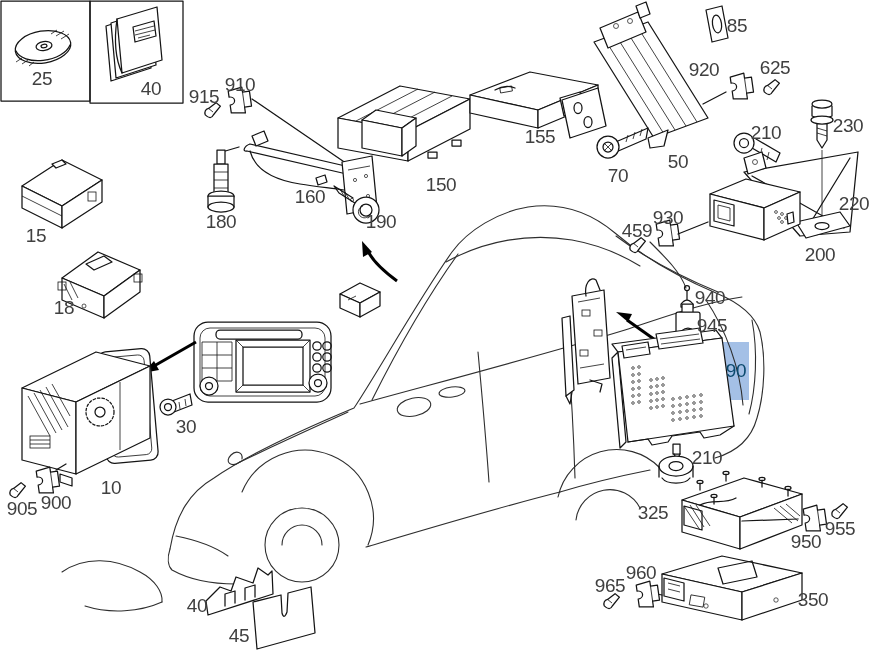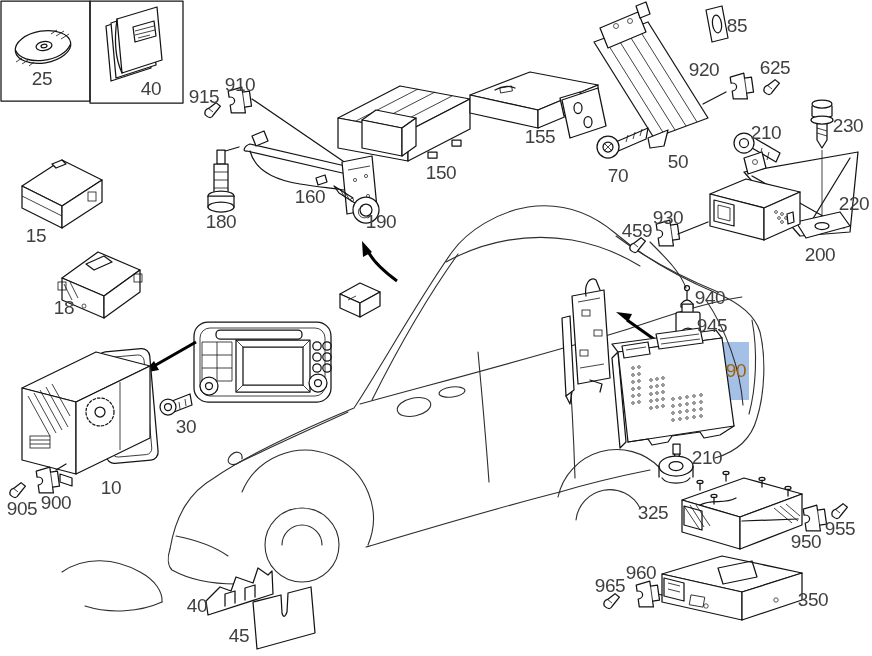--- a/index.html
+++ b/index.html
@@ -2,21 +2,21 @@
 <html><head>
 <meta charset="utf-8">
 <style>
   html,body{margin:0;padding:0;background:#fff;}
   body{width:872px;height:656px;font-family:"Liberation Sans",sans-serif;}
   #stage{position:relative;width:872px;height:656px;overflow:hidden;background:#fff;}
   #hl-box{position:absolute;left:722px;top:342px;width:27px;height:58px;background:#a4c0e6;}
   svg.canvas{position:absolute;left:0;top:0;}
   .lbl{position:absolute;transform:translate(-50%,-50%);font-size:19px;line-height:1;
        color:#404040;letter-spacing:-0.4px;white-space:nowrap;cursor:pointer;}
-  .lbl.hl{color:#a16207;}
+  .lbl.hl{color:#0c4a6e;}
   .st  {stroke:#141414;stroke-width:1.25;fill:none;stroke-linecap:round;stroke-linejoin:round;}
   .stw {stroke:#141414;stroke-width:1.25;fill:#ffffff;stroke-linejoin:round;}
   .thin{stroke:#141414;stroke-width:0.8;fill:none;}
   .car {stroke:#2e2e2e;stroke-width:1.1;fill:none;stroke-linecap:round;}
   .arr {stroke:#000;fill:none;stroke-width:3;stroke-linecap:butt;}
   .ah  {fill:#000;stroke:none;}
   .dot {stroke:#141414;stroke-width:0.7;fill:none;}
 </style>
 </head>
 <body>
@@ -444,21 +444,21 @@
     <use href="#clipg" transform="translate(602,594) rotate(-6)"></use>
   </svg>
 
   <div class="lbl" style="left:42px;top:78px">25</div>
   <div class="lbl" style="left:151px;top:88px">40</div>
   <div class="lbl" style="left:204px;top:96px">915</div>
   <div class="lbl" style="left:240px;top:84px">910</div>
   <div class="lbl" style="left:221px;top:221px">180</div>
   <div class="lbl" style="left:310px;top:196px">160</div>
   <div class="lbl" style="left:381px;top:221px">190</div>
-  <div class="lbl" style="left:441px;top:172px">150</div>
+  <div class="lbl" style="left:441px;top:184px">150</div>
   <div class="lbl" style="left:540px;top:136px">155</div>
   <div class="lbl" style="left:737px;top:25px">85</div>
   <div class="lbl" style="left:704px;top:69px">920</div>
   <div class="lbl" style="left:775px;top:67px">625</div>
   <div class="lbl" style="left:618px;top:175px">70</div>
   <div class="lbl" style="left:678px;top:161px">50</div>
   <div class="lbl" style="left:766px;top:132px">210</div>
   <div class="lbl" style="left:848px;top:125px">230</div>
   <div class="lbl" style="left:854px;top:203px">220</div>
   <div class="lbl" style="left:820px;top:254px">200</div>

